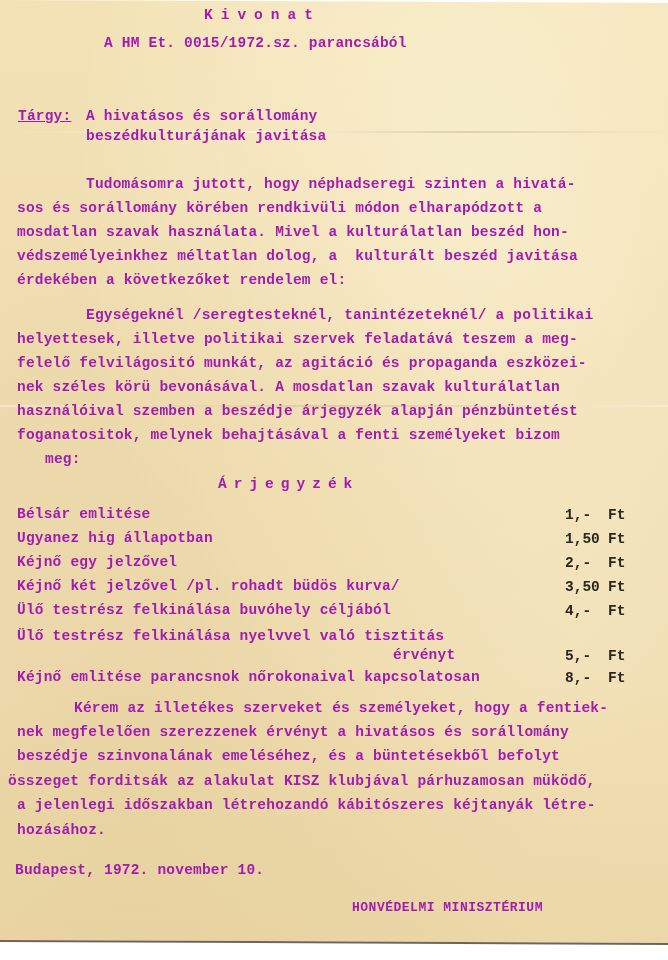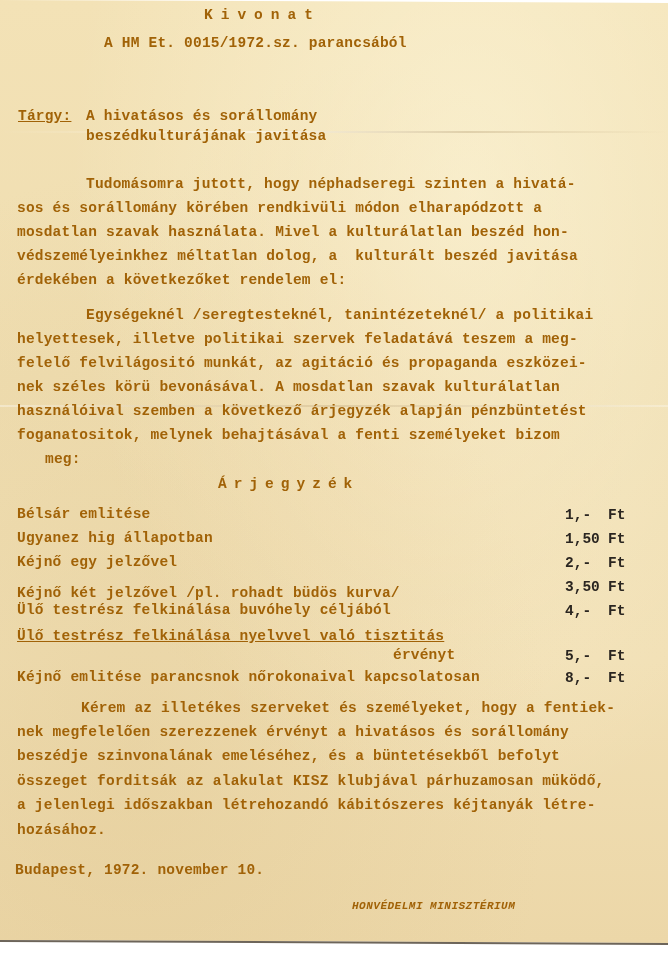--- a/index.html
+++ b/index.html
@@ -12,28 +12,28 @@
       background:
         radial-gradient(ellipse at 70% 20%, rgba(255,250,225,0.55), rgba(0,0,0,0) 60%),
         radial-gradient(ellipse at 20% 80%, rgba(220,195,140,0.35), rgba(0,0,0,0) 55%),
         radial-gradient(ellipse at 55% 45%, rgba(235,205,150,0.35), rgba(0,0,0,0) 50%),
         linear-gradient(180deg, #f3e2b6 0%, #efddb0 40%, #f1dfb4 70%, #ecd7a8 100%);
       border-bottom: 2px solid #6d655a;
       transform: skewY(0.25deg);
       transform-origin: left bottom;
     }
     .t {
-      position: absolute; color: #a16207; font-size: 14.5px; line-height: 1; white-space: pre;
+      position: absolute; color: #a21caf; font-size: 14.5px; line-height: 1; white-space: pre;
       font-weight: bold; letter-spacing: 0.2px;
     }
     .title { letter-spacing: 8px; }
     .heading-sp { letter-spacing: 7px; }
     .subj-label { text-decoration: underline; }
     .price { position: absolute; color: #2a2520; font-size: 14.5px; font-weight: bold; white-space: pre; }
-    .sig { font-size: 11px; letter-spacing: 0.5px; font-style: italic; }
+    .sig { font-size: 13px; letter-spacing: 0.5px; }
     .crease {
       position: absolute; left: 0; top: 131px; width: 668px; height: 2px;
       background: linear-gradient(90deg, rgba(255,255,255,0) 0%, rgba(255,255,255,0.45) 40%, rgba(200,180,140,0.5) 70%, rgba(255,255,255,0) 100%);
     }
     .crease2 {
       position: absolute; left: 0; top: 405px; width: 668px; height: 2px;
       background: linear-gradient(90deg, rgba(255,255,255,0.35), rgba(190,165,120,0.35), rgba(255,255,255,0.3));
     }
   </style>
 </head>
@@ -56,21 +56,21 @@
   <div class="t" style="left:17px; top:225px;">mosdatlan szavak használata. Mivel a kulturálatlan beszéd hon-</div>
   <div class="t" style="left:17px; top:249px;">védszemélyeinkhez méltatlan dolog, a  kulturált beszéd javitása</div>
   <div class="t" style="left:17px; top:273px;">érdekében a következőket rendelem el:</div>
 </div>
 
 <div>
   <div class="t" style="left:86px; top:308px;">Egységeknél /seregtesteknél, tanintézeteknél/ a politikai</div>
   <div class="t" style="left:17px; top:332px;">helyettesek, illetve politikai szervek feladatává teszem a meg-</div>
   <div class="t" style="left:17px; top:356px;">felelő felvilágositó munkát, az agitáció és propaganda eszközei-</div>
   <div class="t" style="left:17px; top:380px;">nek széles körü bevonásával. A mosdatlan szavak kulturálatlan</div>
-  <div class="t" style="left:17px; top:404px;">használóival szemben a következő árjegyzék alapján pénzbüntetést</div>
+  <div class="t" style="left:17px; top:404px;">használóival szemben a beszédje árjegyzék alapján pénzbüntetést</div>
   <div class="t" style="left:17px; top:428px;">foganatositok, melynek behajtásával a fenti személyeket bizom</div>
   <div class="t" style="left:17px; top:452px;padding-left:28px;">meg:</div>
 </div>
 
 <div class="t heading-sp" style="left:218px; top:477px;">Árjegyzék</div>
 
 <div>
   <div>
     <div class="t" style="left:17px; top:507px;">Bélsár emlitése</div>
     <div class="price" style="left:565px; top:507px;">1,-</div>
@@ -80,45 +80,45 @@
     <div class="t" style="left:17px; top:531px;">Ugyanez hig állapotban</div>
     <div class="price" style="left:565px; top:531px;">1,50</div>
     <div class="price" style="left:608px; top:531px;">Ft</div>
   </div>
   <div>
     <div class="t" style="left:17px; top:555px;">Kéjnő egy jelzővel</div>
     <div class="price" style="left:565px; top:555px;">2,-</div>
     <div class="price" style="left:608px; top:555px;">Ft</div>
   </div>
   <div>
-    <div class="t" style="left:17px; top:579px;margin-top:7px;">Kéjnő két jelzővel /pl. rohadt büdös kurva/</div>
+    <div class="t" style="left:17px; top:579px;">Kéjnő két jelzővel /pl. rohadt büdös kurva/</div>
     <div class="price" style="left:565px; top:579px;">3,50</div>
     <div class="price" style="left:608px; top:579px;">Ft</div>
   </div>
   <div>
     <div class="t" style="left:17px; top:603px;">Ülő testrész felkinálása buvóhely céljából</div>
     <div class="price" style="left:565px; top:603px;">4,-</div>
     <div class="price" style="left:608px; top:603px;">Ft</div>
   </div>
   <div>
-    <div class="t" style="left:17px; top:629px;text-decoration:underline;">Ülő testrész felkinálása nyelvvel való tisztitás</div>
+    <div class="t" style="left:17px; top:629px;">Ülő testrész felkinálása nyelvvel való tisztitás</div>
     <div class="t" style="left:393px; top:648px;">érvényt</div>
     <div class="price" style="left:565px; top:648px;">5,-</div>
     <div class="price" style="left:608px; top:648px;">Ft</div>
   </div>
   <div>
     <div class="t" style="left:17px; top:670px;">Kéjnő emlitése parancsnok nőrokonaival kapcsolatosan</div>
     <div class="price" style="left:565px; top:670px;">8,-</div>
     <div class="price" style="left:608px; top:670px;">Ft</div>
   </div>
 </div>
 
 <div>
-  <div class="t" style="left:74px; top:701px;margin-left:7px;">Kérem az illetékes szerveket és személyeket, hogy a fentiek-</div>
+  <div class="t" style="left:74px; top:701px;">Kérem az illetékes szerveket és személyeket, hogy a fentiek-</div>
   <div class="t" style="left:17px; top:725px;">nek megfelelően szerezzenek érvényt a hivatásos és sorállomány</div>
   <div class="t" style="left:17px; top:749px;">beszédje szinvonalának emeléséhez, és a büntetésekből befolyt</div>
-  <div class="t" style="left:17px; top:774px;text-align:center;">összeget forditsák az alakulat KISZ klubjával párhuzamosan müködő,</div>
+  <div class="t" style="left:8px; top:774px;text-align:center;">összeget forditsák az alakulat KISZ klubjával párhuzamosan müködő,</div>
   <div class="t" style="left:17px; top:798px;">a jelenlegi időszakban létrehozandó kábitószeres kéjtanyák létre-</div>
   <div class="t" style="left:17px; top:823px;">hozásához.</div>
 </div>
 
 <div class="t" style="left:15px; top:863px;">Budapest, 1972. november 10.</div>
 <div class="t sig" style="left:352px; top:901px;">HONVÉDELMI MINISZTÉRIUM</div>
 
 </body></html>

